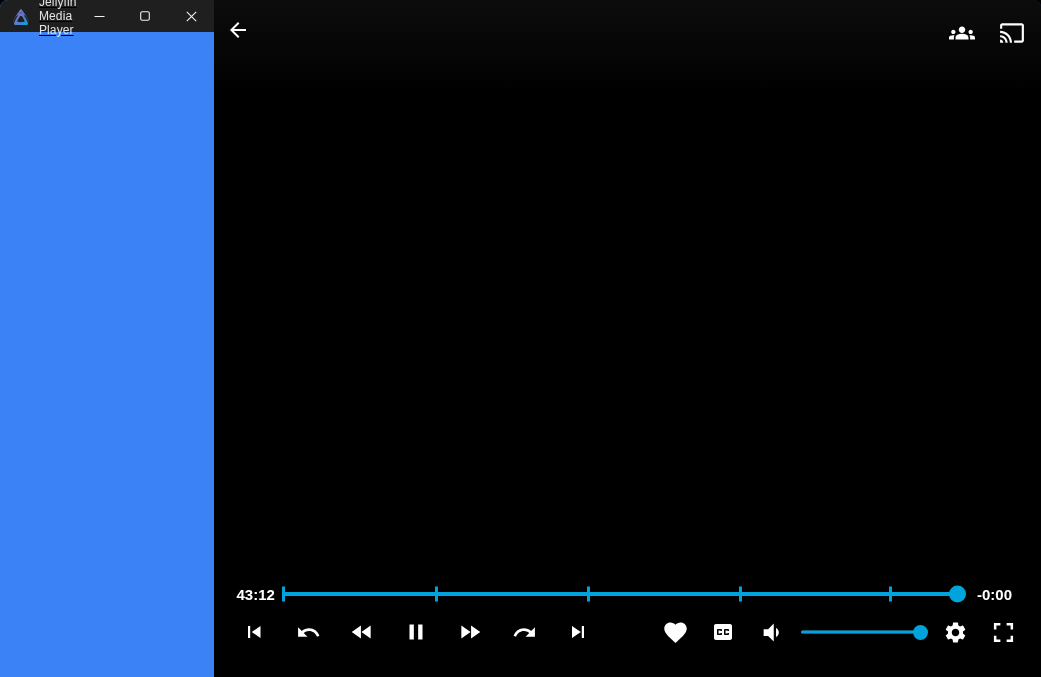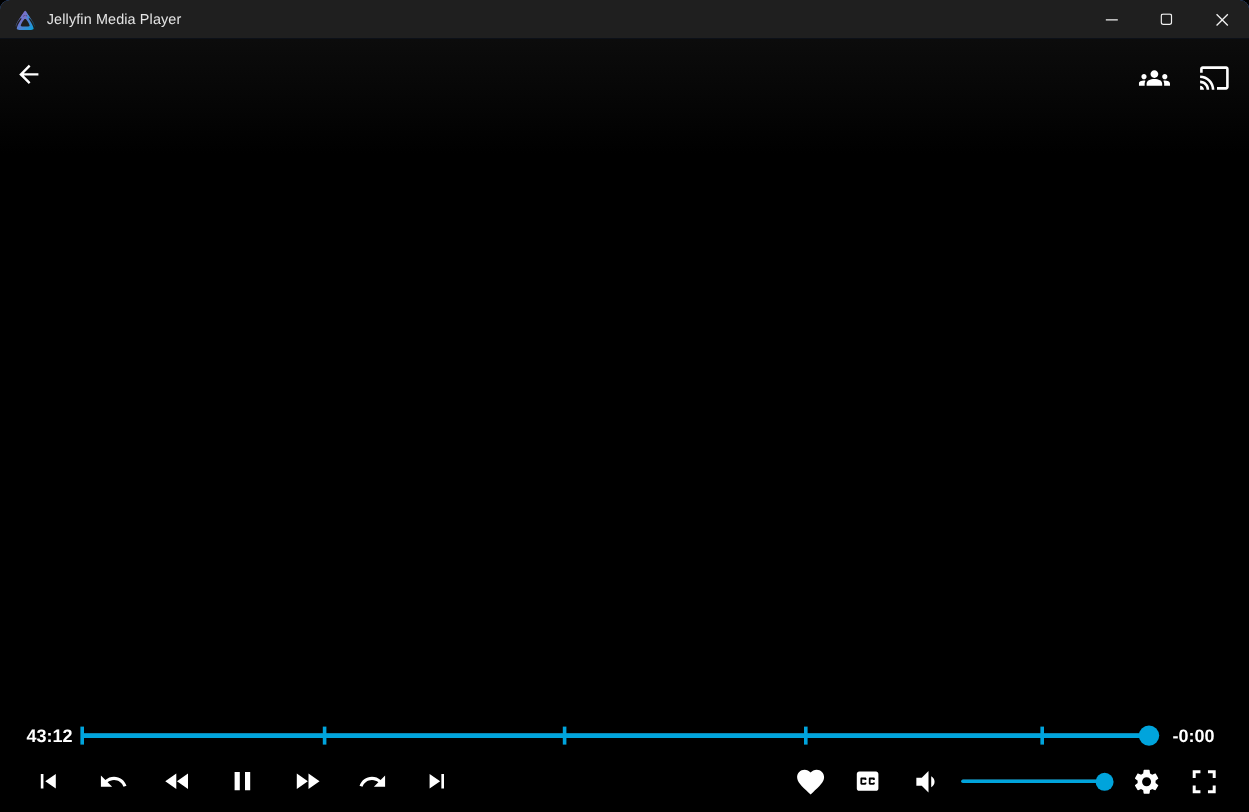--- a/index.html
+++ b/index.html
@@ -6,22 +6,23 @@
   html, body { background: #000; }
   body {
     font-family: "Liberation Sans", "DejaVu Sans", sans-serif;
     width: 1041px; height: 677px; overflow: hidden;
   }
   .window {
     width: 1041px; height: 677px;
     background: #3b82f6;
     border-radius: 8px 8px 0 0;
     overflow: hidden;
-    display: flex; flex-direction: column;
+    display: flex; flex-direction: row;
     position: relative;
+    text-decoration: underline;
   }
 
   
   .titlebar {
     height: 32px; flex: 0 0 32px;
     background: #1f1f1f;
     display: flex; align-items: center; justify-content: space-between;
     user-select: none;
   }
   .titlebar-left { display: flex; align-items: center; gap: 9px; padding-left: 12px; }
@@ -55,21 +56,21 @@
   .icon-btn {
     background: transparent; border: none; color: #fff;
     display: inline-flex; align-items: center; justify-content: center;
     cursor: pointer; padding: 0;
   }
   .icon-btn svg { display: block; }
 
   
   .osd-bottom {
     position: absolute; left: 0; right: 0; bottom: 0;
-    padding: 0 0 3px 0;
+    padding: 0 0 22px 0;
     z-index: 2;
   }
   .progress-row {
     display: flex; align-items: center;
     padding: 0 20px 0 22px;
     height: 22px;
   }
   .time-label {
     color: #fff; font-size: 15px; font-weight: 700;
     min-width: 38px; white-space: nowrap;

